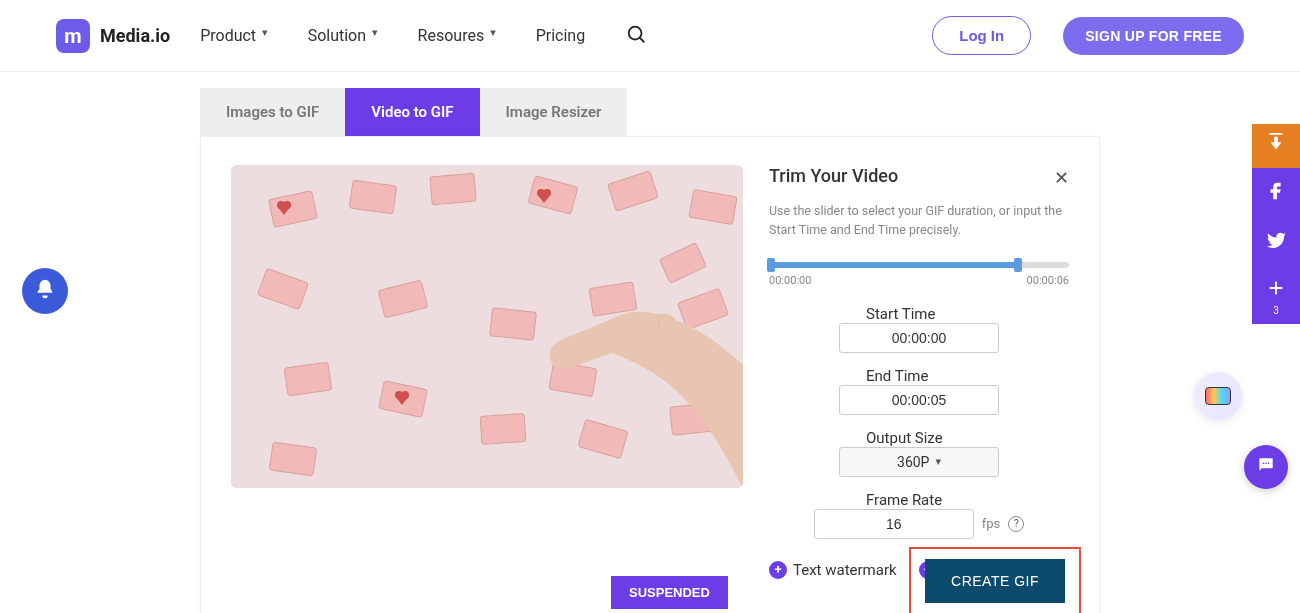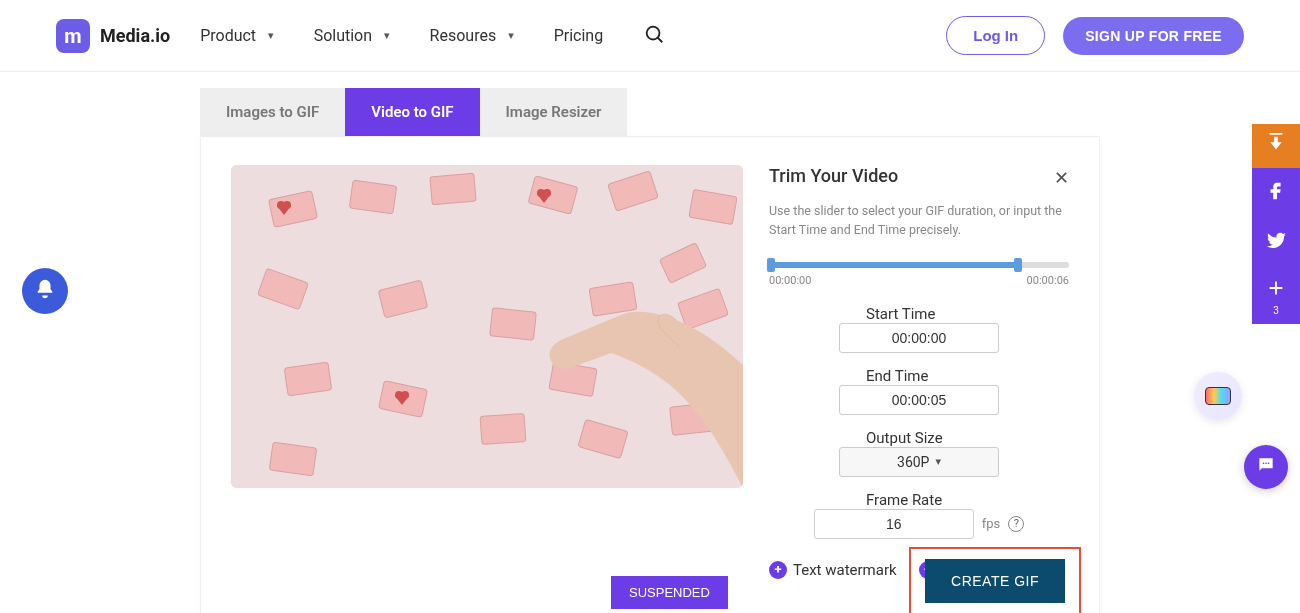--- a/index.html
+++ b/index.html
@@ -4,24 +4,24 @@
 <style>
   * { box-sizing: border-box; margin: 0; padding: 0; }
   body { font-family: -apple-system, BlinkMacSystemFont, "Segoe UI", Roboto, Arial, sans-serif; background: #fff; width: 1300px; height: 613px; overflow: hidden; position: relative; }
   
   
   .header { display: flex; align-items: center; padding: 0 56px; height: 72px; border-bottom: 1px solid #eee; }
   .logo-wrap { display: flex; align-items: center; gap: 10px; margin-right: 30px; }
   .logo-icon { width: 34px; height: 34px; background: #6C5CE7; border-radius: 8px; display: flex; align-items: center; justify-content: center; color: #fff; font-weight: bold; font-size: 20px; }
   .logo-text { font-weight: 700; font-size: 18px; color: #222; }
   .nav { display: flex; align-items: center; gap: 40px; }
-  .nav-item { display: flex; align-items: center; gap: 12px; font-size: 16px; color: #333; cursor: pointer; }
+  .nav-item { display: flex; gap: 6px; font-size: 16px; color: #333; cursor: pointer; }
   .chev { font-size: 11px; color: #555; }
   .search-icon svg { width: 22px; height: 22px; stroke: #222; }
-  .header-right { margin-left: auto; display: flex; align-items: center; gap: 18px; }
+  .header-right { margin-left: auto; display: flex; align-items: center; gap: 32px; }
   .btn-login { border: 1.5px solid #6C5CE7; color: #6C5CE7; background: #fff; border-radius: 24px; padding: 10px 26px; font-weight: 700; font-size: 15px; cursor: pointer; }
   .btn-signup { background: #7C6DF0; color: #fff; border: none; border-radius: 24px; padding: 11px 22px; font-weight: 700; font-size: 14px; letter-spacing: .3px; cursor: pointer; }
 
   
   .main { width: 900px; margin: 16px auto 0; }
   .tabs { display: flex; }
   .tab { padding: 15px 26px; font-size: 15px; font-weight: 600; color: #777; background: #eee; cursor: pointer; }
   .tab.active { background: #6C3CE7; color: #fff; }
   .panel { background: #fff; border: 1px solid #eee; border-radius: 0 0 6px 6px; box-shadow: 0 2px 10px rgba(0,0,0,.03); padding: 28px 30px 50px; display: flex; gap: 26px; position: relative; }
   
@@ -45,21 +45,21 @@
   .row input[type="text"] { width: 160px; height: 30px; border: 1px solid #ccc; border-radius: 3px; text-align: center; font-size: 14px; color: #333; }
   .row .select { width: 160px; height: 30px; border: 1px solid #ccc; background: #f7f7f7; border-radius: 3px; display: flex; align-items: center; justify-content: center; gap: 6px; font-size: 14px; color: #333; cursor: pointer; }
   .fps-wrap { display: flex; align-items: center; gap: 8px; }
   .fps-wrap input { width: 160px; height: 30px; border: 1px solid #ccc; border-radius: 3px; padding: 0 10px; font-size: 14px; }
   .fps-label { font-size: 13px; color: #888; }
   .help { width: 16px; height: 16px; border: 1px solid #888; border-radius: 50%; display: inline-flex; align-items: center; justify-content: center; font-size: 11px; color: #666; cursor: pointer; }
   .watermarks { display: flex; gap: 22px; margin-top: 22px; }
   .wm { display: flex; align-items: center; gap: 6px; font-size: 15px; color: #333; cursor: pointer; }
   .wm-icon { width: 18px; height: 18px; background: #6C3CE7; border-radius: 50%; color: #fff; display: flex; align-items: center; justify-content: center; font-size: 13px; font-weight: bold; }
   
-  .suspended { position: absolute; left: 410px; bottom: 20px; background: #6C3CE7; color: #fff; font-weight: 400; font-size: 13px; padding: 9px 18px; border: none; cursor: pointer; }
+  .suspended { position: absolute; left: 410px; bottom: 20px; background: #6C3CE7; color: #fff; font-weight: 700; font-size: 13px; padding: 9px 18px; border: none; cursor: pointer; }
   .highlight-box { position: absolute; right: 18px; bottom: 14px; border: 2px solid #E74C3C; padding: 10px 14px; }
   .create-gif { background: #0c4a6e; color: #fff; font-weight: 400; font-size: 14px; padding: 14px 26px; border: none; cursor: pointer; letter-spacing: .5px; }
   
   
   .fab-bell { position: fixed; left: 22px; top: 268px; width: 46px; height: 46px; background: #3B5BDB; border-radius: 50%; display: flex; align-items: center; justify-content: center; color: #fff; cursor: pointer; }
   
   
   .rail { position: fixed; right: 0; top: 124px; width: 48px; display: flex; flex-direction: column; }
   .rail-item { height: 50px; display: flex; flex-direction: column; align-items: center; justify-content: center; color: #fff; cursor: pointer; }
   .r-dl { background: #E67E22; height: 44px; }

